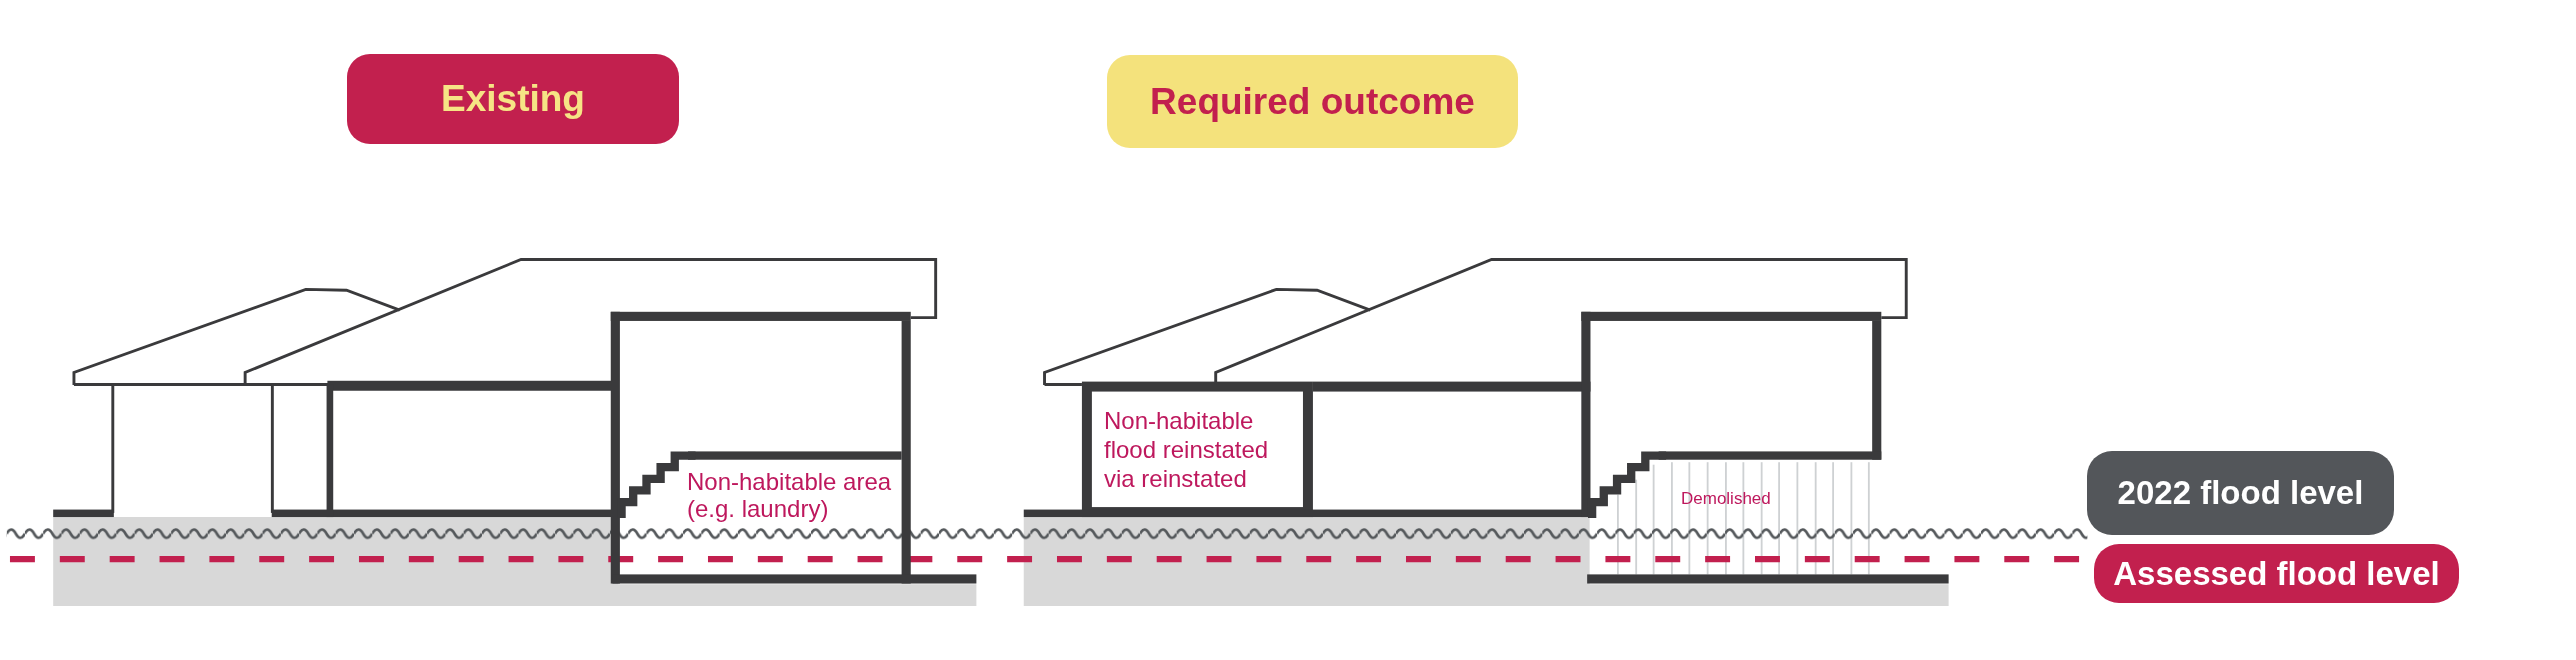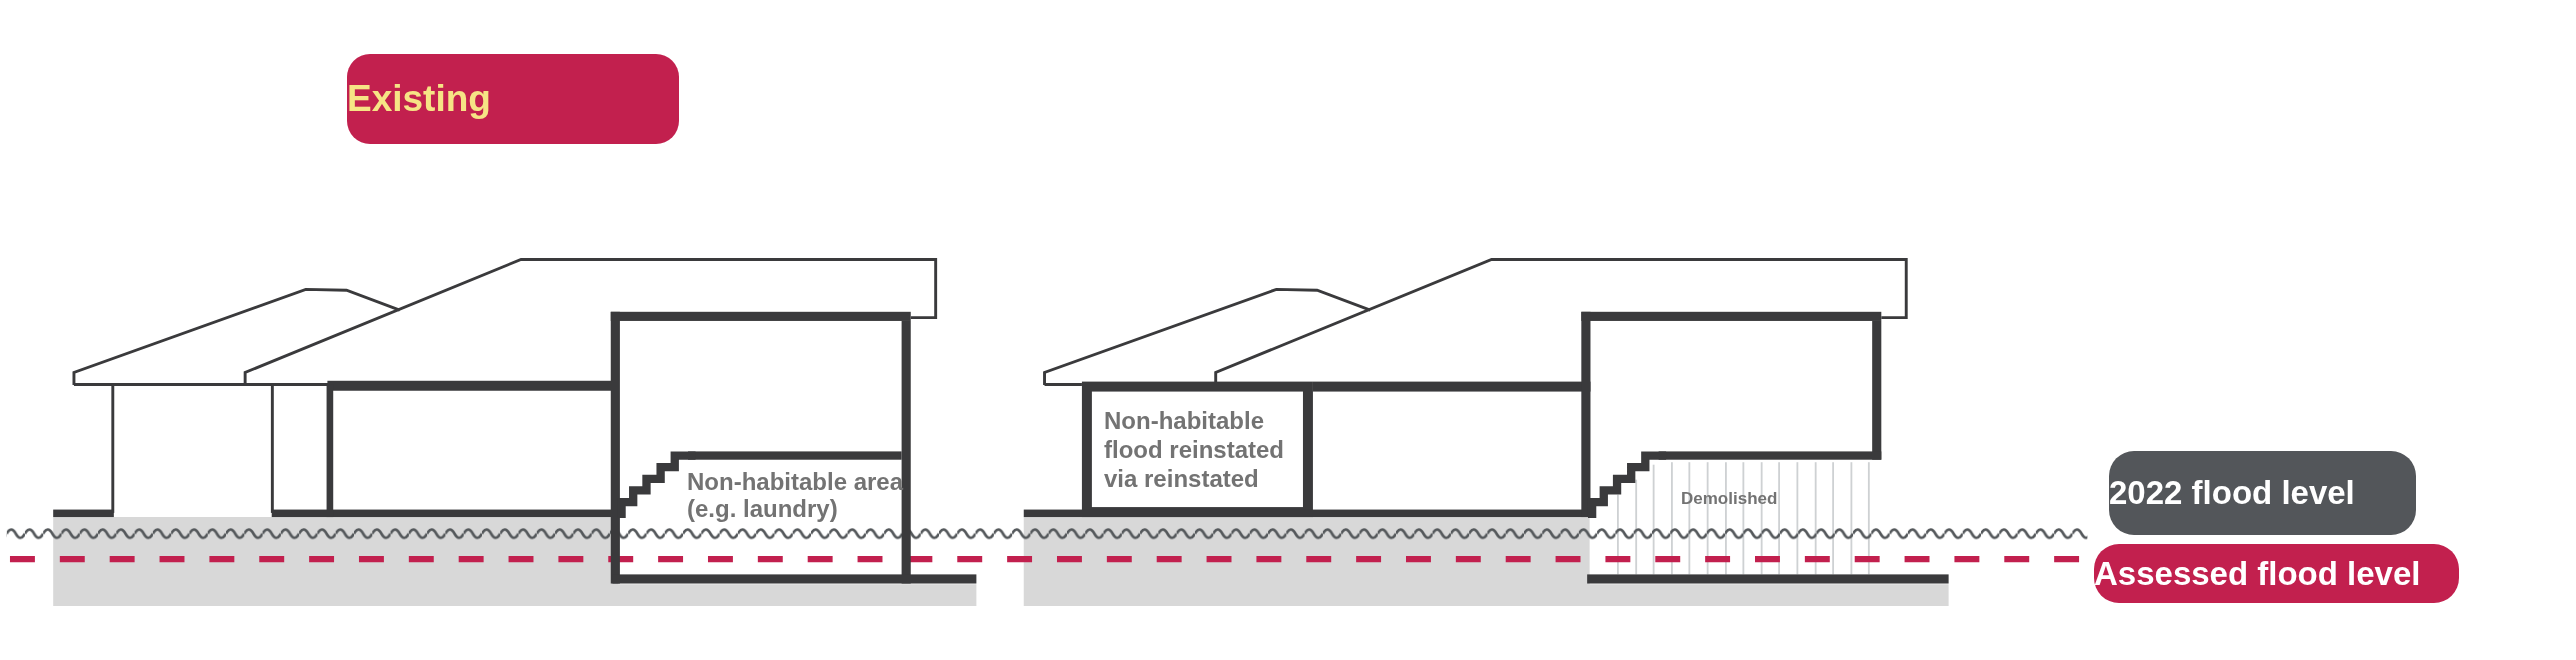--- a/index.html
+++ b/index.html
@@ -1,29 +1,29 @@
 <!DOCTYPE html>
 <html style="font-size:13.3px"><head>
 <meta charset="utf-8">
 <style>
   html,body{margin:0;padding:0;background:#ffffff;}
   #stage{position:relative;width:2576px;height:661px;background:#ffffff;overflow:hidden;
          font-family:"Liberation Sans", sans-serif;}
   #diagram-svg{position:absolute;left:0;top:0;}
-  .badge{position:absolute;display:flex;align-items:center;justify-content:flex-start;
+  .badge{position:absolute;display:flex;align-items:center;justify-content:center;
          font-weight:bold;box-sizing:border-box;}
   #badge-existing{left:347px;top:54px;width:332px;height:90px;border-radius:23px;
          background:#c2204e;color:#f6e485;font-size:37px;}
   #badge-required{left:1107px;top:55px;width:411px;height:93px;border-radius:23px;
          background:#f4e27c;color:#c2204e;font-size:37px;}
   #badge-2022{left:2087px;top:451px;width:307px;height:84px;border-radius:25px;
-         background:#53565a;color:#ffffff;font-size:33px;margin-left:22px;}
+         background:#53565a;color:#ffffff;font-size:33px;}
   #badge-assessed{left:2094px;top:544px;width:365px;height:59px;border-radius:25px;
          background:#c2204e;color:#ffffff;font-size:33px;}
-  .diagram-label{position:absolute;color:#737373;font-weight:bold;white-space:nowrap;}
+  .diagram-label{position:absolute;color:#be185d;font-weight:normal;white-space:nowrap;}
   #label-basement{left:687px;top:468px;font-size:24px;line-height:27.4px;}
   #label-extension{left:1104px;top:406px;font-size:24px;line-height:29px;}
   #label-demolished{left:1681px;top:486px;font-size:17px;line-height:26.6px;}
 </style>
 </head>
 <body>
 
 <div id="stage">
 
   <svg id="diagram-svg" width="2576" height="661" viewBox="0 0 3100 795">
@@ -106,20 +106,23 @@
         <rect x="1996" y="543" width="268" height="10"></rect>
         <rect x="1910" y="691" width="435" height="11"></rect>
       </g>
       <polyline fill="none" stroke="#3a3a3c" stroke-width="10" stroke-linecap="square" points="2000,548 1980,548 1980,562 1963,562 1963,576 1946,576 1946,590 1930,590 1930,604 1916,604 1916,618"></polyline>
     </g>
   </svg>
 
   <div class="badge" id="badge-existing">
     <span>Existing</span>
   </div>
+  <div class="badge" id="badge-required">
+    <span>Required outcome</span>
+  </div>
 
   <div class="badge" id="badge-2022">
     <span>2022 flood level</span>
   </div>
   <div class="badge" id="badge-assessed">
     <span>Assessed flood level</span>
   </div>
 
   <div class="diagram-label" id="label-basement">
     <div>Non-habitable area</div>

